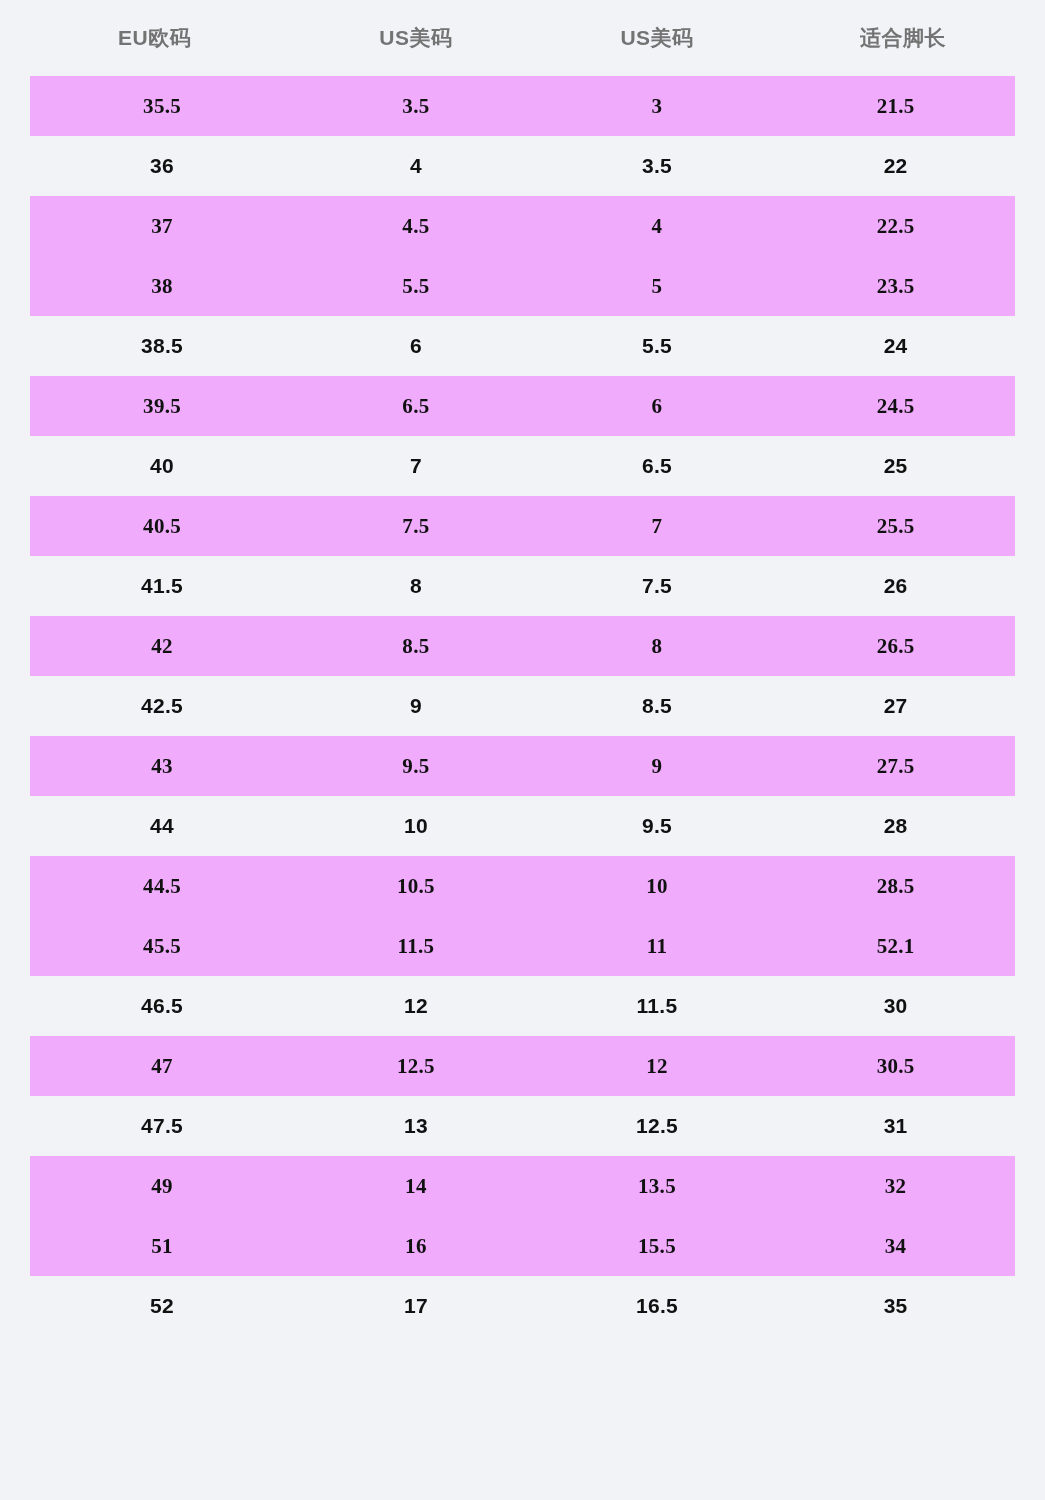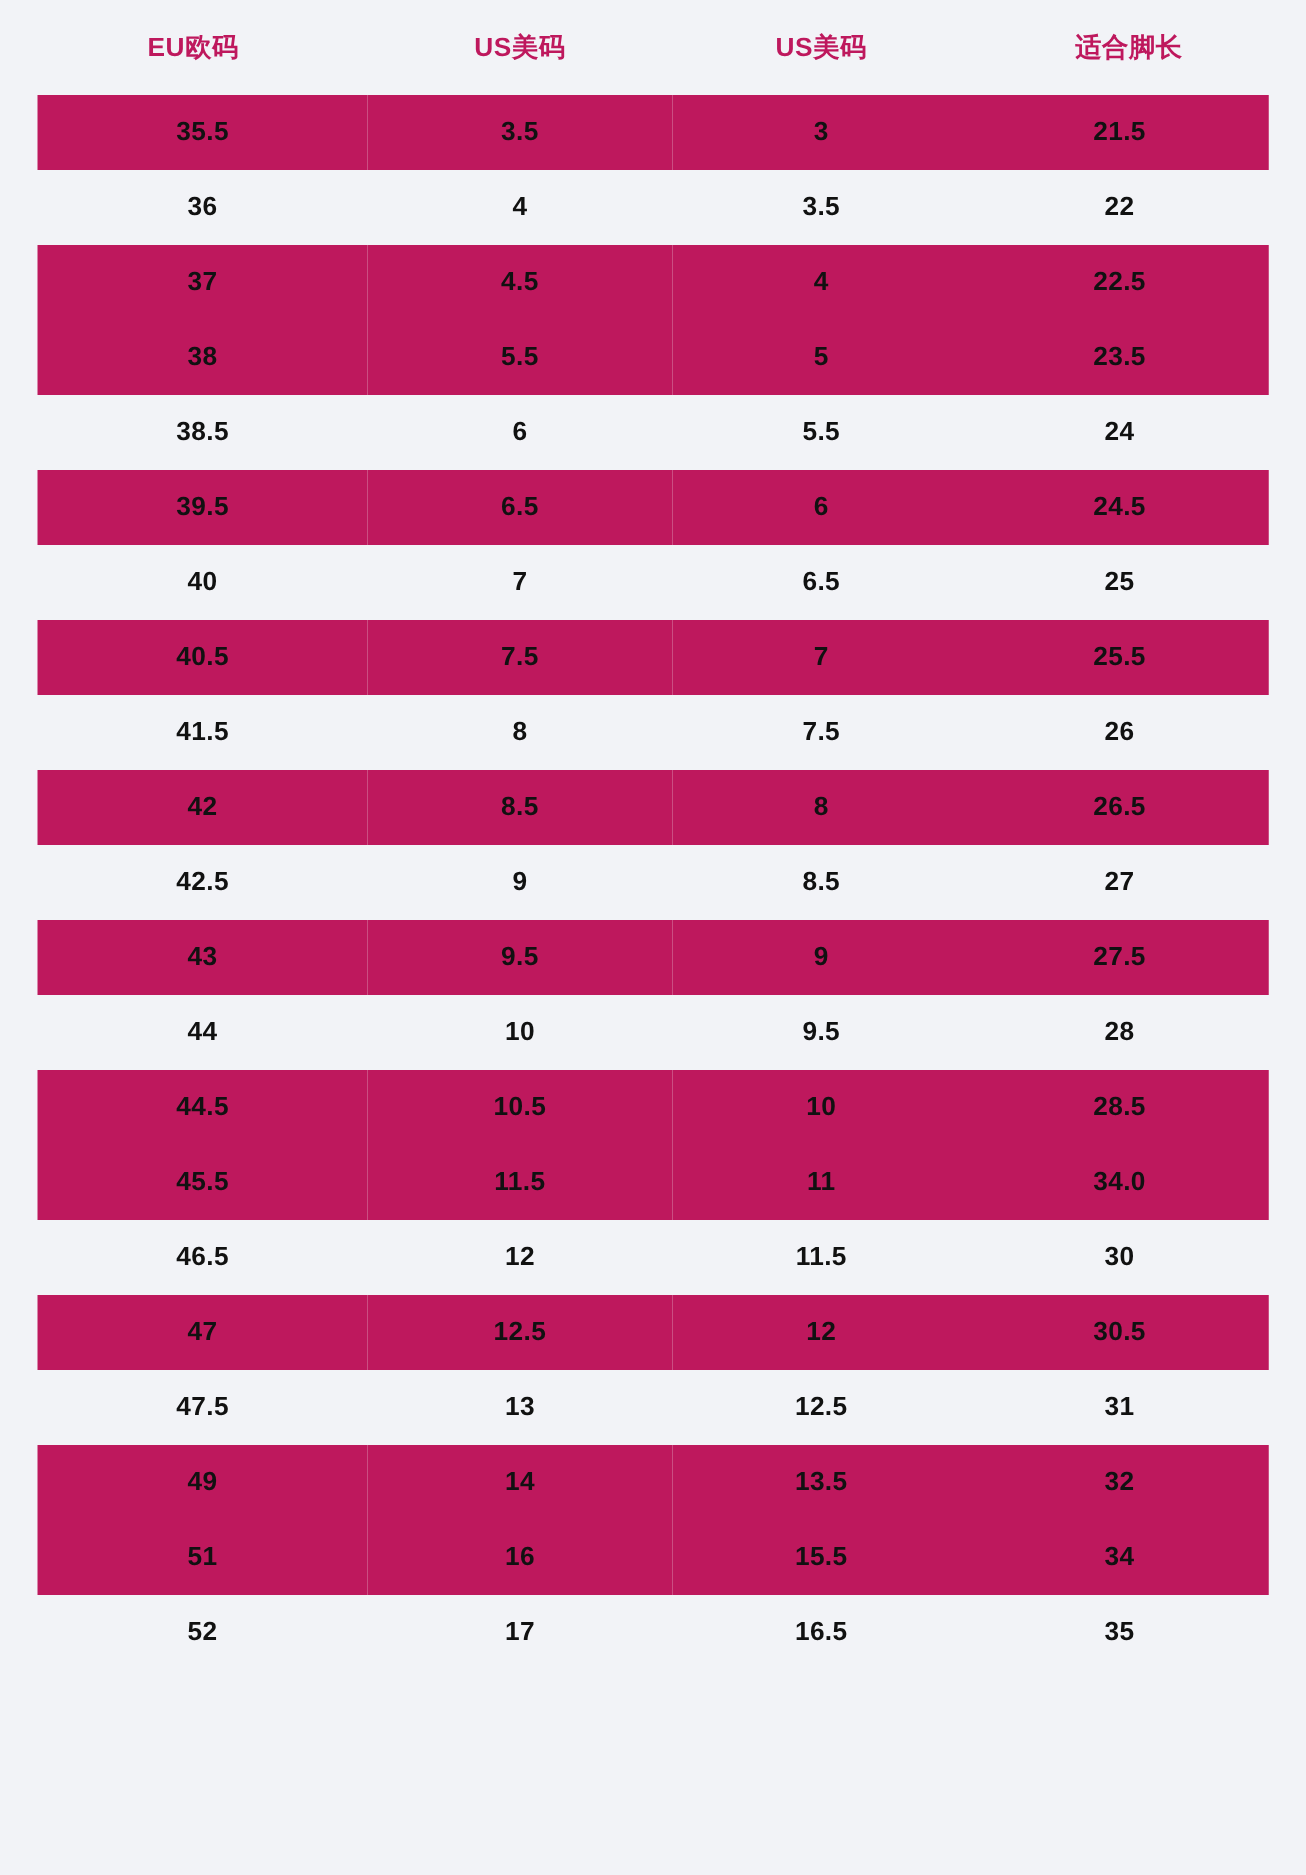--- a/index.html
+++ b/index.html
@@ -21,37 +21,38 @@
   }
   table.size-table {
     width: 100%;
     border-collapse: collapse;
     table-layout: fixed;
   }
   table.size-table thead th {
     height: 74px;
     font-size: 21px;
     font-weight: 700;
-    color: #be185d;
+    color: #737373;
     background: #f2f3f7;
     text-align: center;
     vertical-align: middle;
     letter-spacing: 0.5px;
   }
   table.size-table tbody td {
     height: 58px;
     font-size: 21px;
     font-weight: 700;
     color: #111111;
     text-align: center;
     vertical-align: middle;
     letter-spacing: 0.3px;
   }
   table.size-table tbody tr.row-odd td {
-    background: #be185d;
+    background: #f0abfc;
+    font-family: Liberation Serif, serif;
   }
   table.size-table tbody tr.row-even td {
     background: #f2f3f7;
     text-align: center;
   }
   
   table.size-table tbody tr.row-odd td:first-child {
     border-left: 30px solid #f2f3f7;
   }
   table.size-table tbody tr.row-odd td:last-child {
@@ -169,21 +170,21 @@
         <tr class="row-odd">
           <td>44.5</td>
           <td>10.5</td>
           <td>10</td>
           <td>28.5</td>
         </tr>
         <tr class="row-odd">
           <td>45.5</td>
           <td>11.5</td>
           <td>11</td>
-          <td>34.0</td>
+          <td>52.1</td>
         </tr>
         <tr class="row-even">
           <td>46.5</td>
           <td>12</td>
           <td>11.5</td>
           <td>30</td>
         </tr>
         <tr class="row-odd">
           <td>47</td>
           <td>12.5</td>

